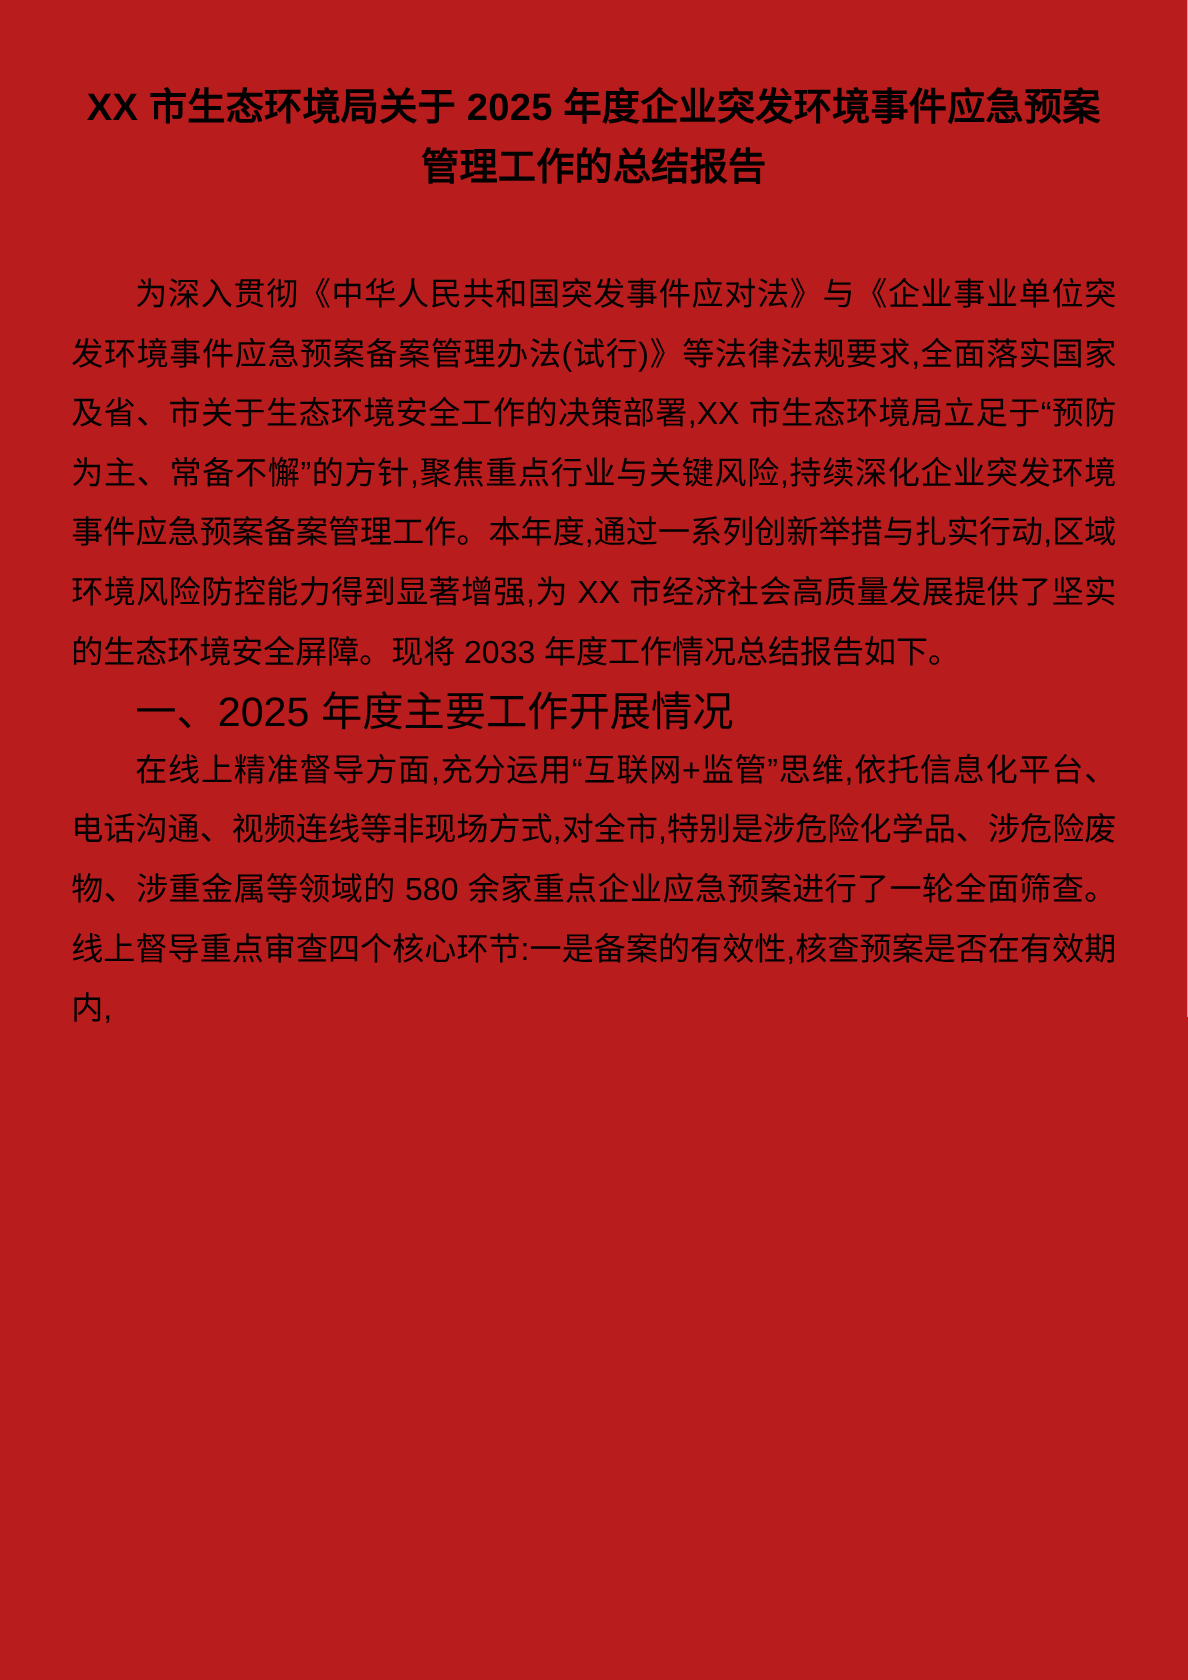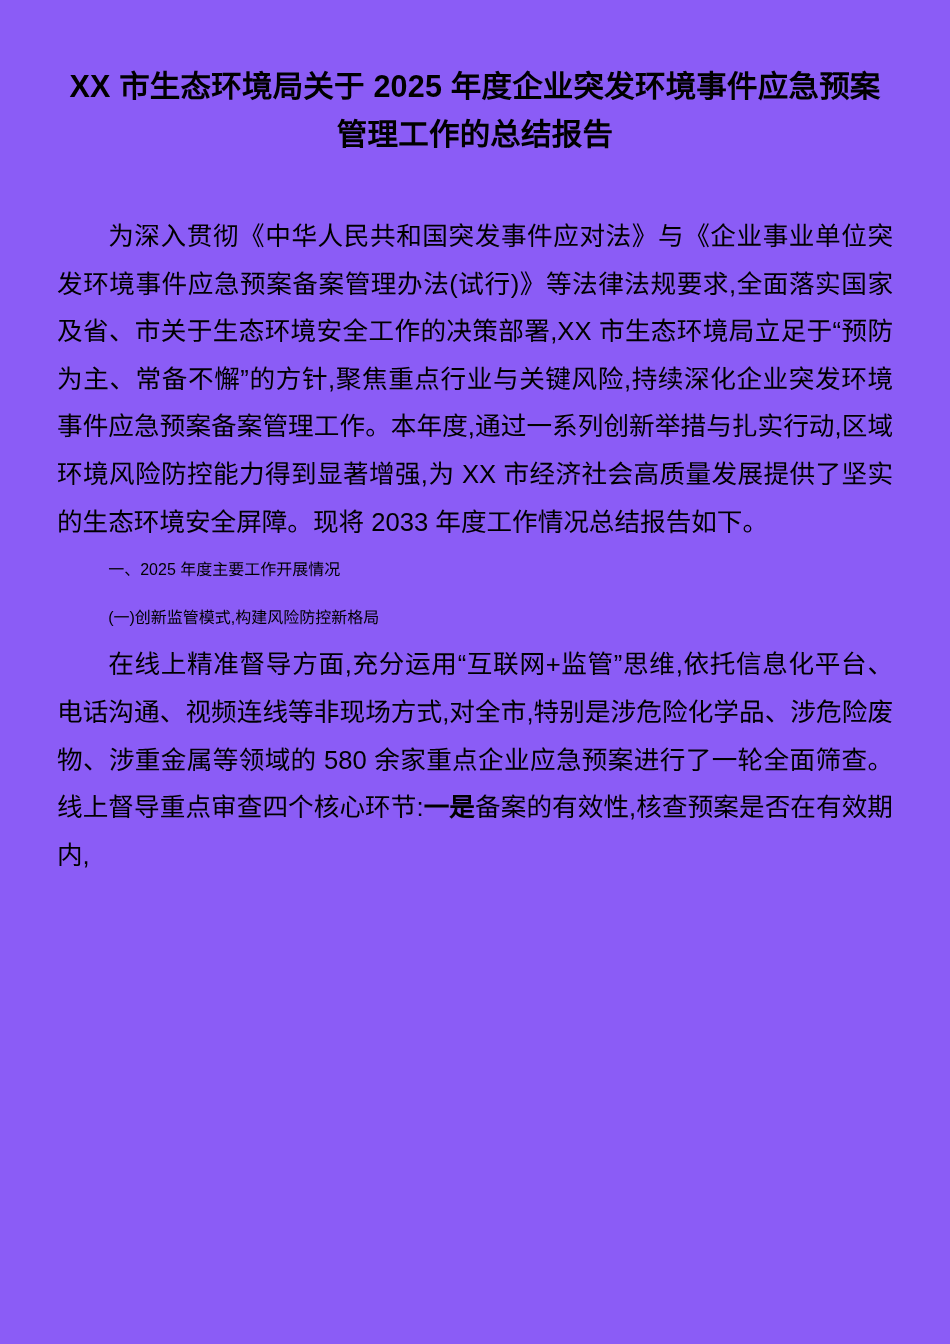--- a/index.html
+++ b/index.html
@@ -14,21 +14,21 @@
     overflow: hidden;
     font-family: "Liberation Sans", "DejaVu Sans", sans-serif;
     color: #000000;
     -webkit-font-smoothing: antialiased;
   }
 
   .page {
     position: relative;
     width: 950px;
     height: 1344px;
-    background: #8b5cf6;
+    background: #b91c1c;
     box-sizing: border-box;
     padding: 0;
   }
 
   .content {
     position: absolute;
     left: 57px;
     top: 0;
     width: 836px;
   }
@@ -58,34 +58,34 @@
     text-indent: 51.2px;
     word-break: break-all;
     letter-spacing: 0px;
   }
 
   
   .heading-1,
   .heading-2 {
     margin: 0;
     padding: 0;
-    font-size: 16px;
+    font-size: 33px;
     line-height: 47.6px;
     font-weight: 400;
     text-indent: 51.2px;
     text-align: left;
     word-break: break-all;
   }
 
   .gap-after-title {
     height: 55px;
   }
 
   b.em {
-    font-weight: 700;
+    font-weight: 400;
     margin-top: 12px;
   }
 
   
   .blk {
     margin-top: 0;
   }
 </style>
 </head>
 <body>
@@ -95,19 +95,18 @@
 
     <h1 class="doc-title">XX 市生态环境局关于 2025 年度企业突发环境事件应急预案管理工作的总结报告</h1>
 
     <div class="gap-after-title"></div>
 
     <p class="para blk">为深入贯彻《中华人民共和国突发事件应对法》与《企业事业单位突发环境事件应急预案备案管理办法(试行)》等法律法规要求,全面落实国家及省、市关于生态环境安全工作的决策部署,XX 市生态环境局立足于“预防为主、常备不懈”的方针,聚焦重点行业与关键风险,持续深化企业突发环境事件应急预案备案管理工作。本年度,通过一系列创新举措与扎实行动,区域环境风险防控能力得到显著增强,为 XX 市经济社会高质量发展提供了坚实的生态环境安全屏障。现将 2033 年度工作情况总结报告如下。</p>
 
     <p class="heading-1 blk">一、2025 年度主要工作开展情况</p>
 
 
-    <p class="heading-2 blk">(一)创新监管模式,构建风险防控新格局</p>
 
 
     <p class="para blk">在线上精准督导方面,充分运用“互联网+监管”思维,依托信息化平台、电话沟通、视频连线等非现场方式,对全市,特别是涉危险化学品、涉危险废物、涉重金属等领域的 580 余家重点企业应急预案进行了一轮全面筛查。线上督导重点审查四个核心环节:<b class="em">一是</b>备案的有效性,核查预案是否在有效期内,</p>
 
   </div>
 </div>
 
 </body></html>

